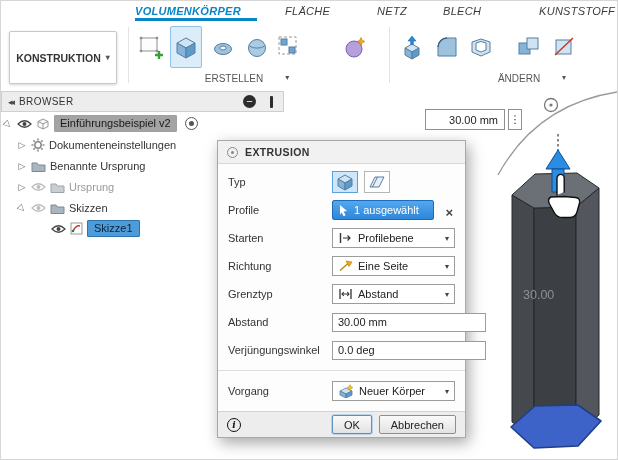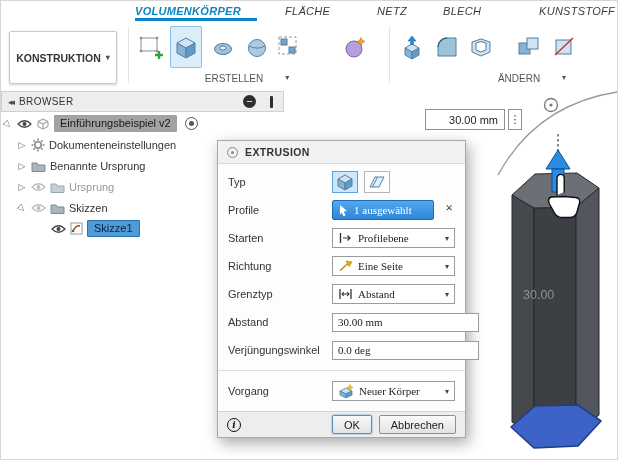--- a/index.html
+++ b/index.html
@@ -47,21 +47,21 @@
   
   .dialog { position:absolute; left:216px; top:139px; width:249px; background:#fdfdfd; border:1px solid #a8a8a8;
       box-shadow:3px 5px 14px rgba(0,0,0,.35); z-index:10; }
   .dheader { height:23px; background:#f1f1f1; border-bottom:1px solid #d8d8d8; display:flex; align-items:center; gap:7px; padding:0 9px; }
   .dlg-icon { width:11px; height:11px; border:1.5px solid #8a8a8a; border-radius:50%; display:flex; align-items:center; justify-content:center; }
   .dlg-icon::after { content:""; width:3px; height:3px; background:#8a8a8a; border-radius:50%; }
   .dtitle { font-size:10.5px; font-weight:bold; color:#333; letter-spacing:.4px; }
   .dbody { padding-top:4px; }
   .drow { display:flex; align-items:center; height:28px; padding:0 10px; }
   .dlabel { width:104px; flex:none; font-size:11px; color:#333; }
-  .dctrl { flex:1; display:flex; align-items:flex-start;font-family:Liberation Serif, serif; }
+  .dctrl { flex:1; display:flex; align-items:flex-end; }
   .typ-btn { width:26px; height:22px; border:1px solid #b5b5b5; background:#fff; display:flex; align-items:center; justify-content:center; margin-right:6px; }
   .typ-btn.sel { background:#cfe7fa; border-color:#5da2d8; }
   .profile-btn { width:102px; height:20px; background:linear-gradient(#52a8f0,#2f86d8); border:1px solid #1f6cb4; border-radius:2px;
       color:#fff; font-size:11px; display:flex; align-items:center; gap:5px; padding:0 6px; }
   .clear-x { margin-left:auto; margin-right:2px; color:#444; font-size:13px; font-weight:bold; cursor:default; }
   .dselect { flex:1; height:20px; border:1px solid #9b9b9b; background:#fff; display:flex; align-items:center; gap:5px; padding:0 5px; font-size:11px; color:#222; }
   .dselect .caret { margin-left:auto; color:#444; }
   .dinput { flex:1; height:19px; border:1px solid #9b9b9b; font-size:11px; padding:0 5px; font-family:inherit; color:#222; background:#fff; }
   .dsep { height:1px; background:#ddd; margin:6px 0; }
   .dfooter { margin-top:6px; height:26px; background:#ededed; border-top:1px solid #d2d2d2; display:flex; align-items:center; padding:0 9px; }

